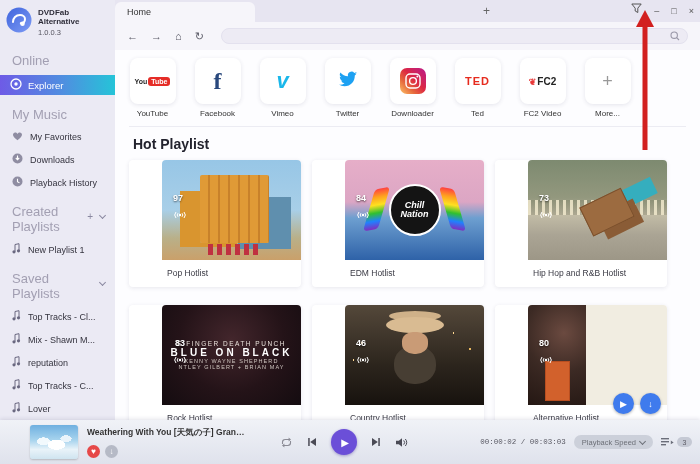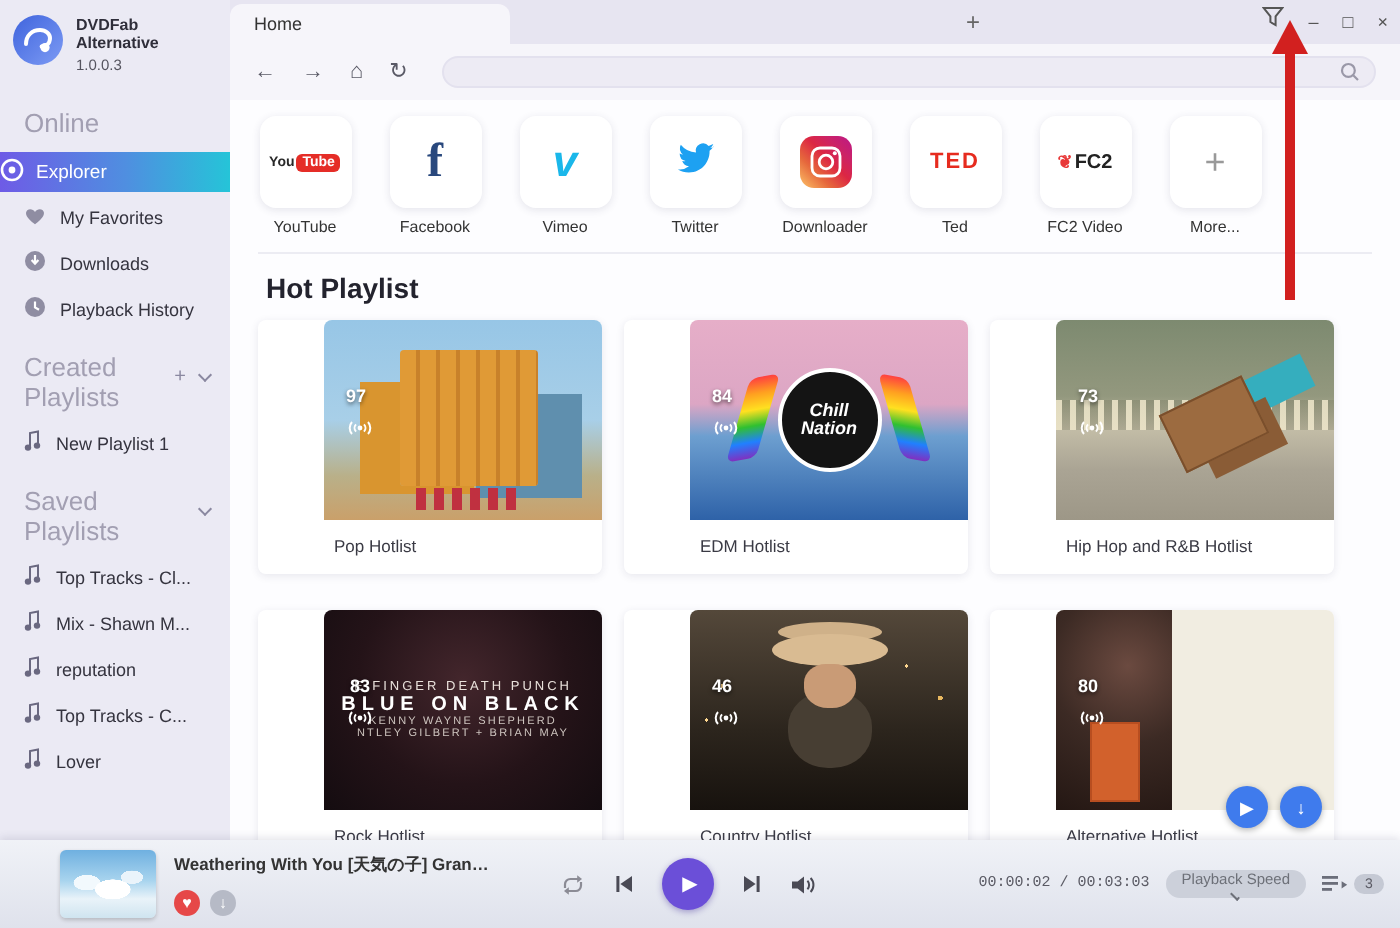--- a/index.html
+++ b/index.html
@@ -10,21 +10,21 @@
   
   .sidebar { width:115px; background:#ebeaf4; display:flex; flex-direction:column; flex-shrink:0; }
   .logo-row { display:flex; align-items:center; gap:6px; padding:7px 4px 6px 6px; }
   .logo-text .app-name { font-size:8px; font-weight:bold; color:#2f2e3a; }
   .logo-text .app-version { font-size:7.5px; color:#55545f; margin-top:2px; }
   .sec-label { font-size:13px; color:#a29fb2; padding:10px 0 4px 12px; }
   .sec-row { display:flex; align-items:center; padding-right:10px; }
   .sec-row .sec-label { flex:1; }
   .plus-btn { font-size:10px; color:#8a88a0; margin-right:7px; cursor:pointer; }
   .chev { width:5px; height:5px; border-right:1.2px solid #8a88a0; border-bottom:1.2px solid #8a88a0; transform:rotate(45deg); margin-top:-2px; }
-  .explorer { height:20px; margin:3px 0 2px 0; background:linear-gradient(90deg,#6e5be6 0%, #4f8fe0 55%, #25c4d8 100%); display:flex; align-items:center; gap:6px; color:#fff; font-size:9.5px; cursor:pointer; }
+  .explorer { height:20px; margin:3px 0 2px 0; background:linear-gradient(90deg,#6e5be6 0%, #4f8fe0 55%, #25c4d8 100%); display:flex; align-items:center; gap:6px; padding-left:10px; color:#fff; font-size:9.5px; cursor:pointer; }
   .side-item { display:flex; align-items:center; gap:7px; padding:5px 0 5px 12px; font-size:9px; color:#35343f; cursor:pointer; }
   .side-item svg { flex-shrink:0; }
 
   
   .rightcol { flex:1; display:flex; flex-direction:column; min-width:0; background:#fdfdff; }
   .tabstrip { height:22px; background:#e7e5f1; position:relative; display:flex; flex-shrink:0; }
   .tab-active { width:140px; margin-top:2px; background:#f6f5fa; border-radius:6px 6px 0 0; display:flex; align-items:center; padding-left:12px; font-size:9px; color:#333; }
   .newtab { position:absolute; left:368px; top:4px; font-size:12px; color:#666; cursor:pointer; }
   .winctl { position:absolute; right:6px; top:3px; display:flex; align-items:center; gap:12px; }
   .winctl .wbtn { font-size:9px; color:#555; cursor:pointer; line-height:14px; }
@@ -95,21 +95,21 @@
   .pb-title { font-size:8.5px; font-weight:bold; color:#333; max-width:158px; white-space:nowrap; overflow:hidden; text-overflow:ellipsis; }
   .pb-mini { display:flex; gap:5px; margin-top:6px; }
   .mini-btn { width:13px; height:13px; border-radius:50%; color:#fff; font-size:8px; line-height:13px; text-align:center; cursor:pointer; }
   .mini-fav { background:#e64848; }
   .mini-dl { background:#b6bac6; }
   .pb-controls { position:absolute; left:280px; top:0; height:100%; display:flex; align-items:center; gap:14px; }
   .ctl { display:flex; align-items:center; cursor:pointer; }
   .play-btn { width:26px; height:26px; border-radius:50%; background:#6b4fd8; color:#fff; display:flex; align-items:center; justify-content:center; font-size:10px; padding-left:2px; box-shadow:0 1px 3px rgba(60,40,150,.4); cursor:pointer; }
   .pb-right { position:absolute; right:8px; top:0; height:100%; display:flex; align-items:center; gap:8px; }
   .pb-time { font-size:7.5px; color:#5a5a64; white-space:nowrap;font-family:Liberation Mono, monospace; }
-  .speed-pill { height:14px; background:#ccd0da; border-radius:7px; display:flex; align-items:center; gap:4px; padding:0 8px; cursor:pointer;flex-direction:column; }
+  .speed-pill { height:14px; background:#ccd0da; border-radius:7px; display:flex; align-items:center; gap:4px; padding:0 8px; cursor:pointer; }
   .speed-pill span { font-size:7.5px; color:#6d7078; white-space:nowrap; }
   .speed-pill .chev { border-color:#6d7078; margin-top:-1px; }
   .queue { display:flex; align-items:center; gap:3px; cursor:pointer; }
   .queue-pill { min-width:15px; height:10px; background:#c5c9d4; border-radius:5px; font-size:7px; color:#5a5a64; display:flex; align-items:center; justify-content:center; padding:0 3px; }
 
   
   .annotation { position:absolute; left:633px; top:10px; z-index:99; pointer-events:none; }
 </style>
 </head>
 <body>
@@ -143,20 +143,21 @@
       <div class="explorer">
         <span>
           <svg width="12" height="12" viewBox="0 0 12 12">
             <circle cx="6" cy="6" r="5" fill="none" stroke="#fff" stroke-width="1.3"></circle>
             <circle cx="6" cy="6" r="1.7" fill="#fff"></circle>
           </svg>
         </span>
         <span>Explorer</span>
       </div>
 
+      <div class="sec-label">My Music</div>
 
       <div class="side-item">
         <span>
           <svg width="11" height="10" viewBox="0 0 12 10">
               <path d="M6 9.5C1.2 6.2 0.2 3.4 1.8 1.9 3 0.8 5 1.2 6 2.8 7 1.2 9 0.8 10.2 1.9 11.8 3.4 10.8 6.2 6 9.5Z" fill="#8f8da2"></path>
             </svg>
         </span>
         <span>My Favorites</span>
       </div>
       <div class="side-item">

